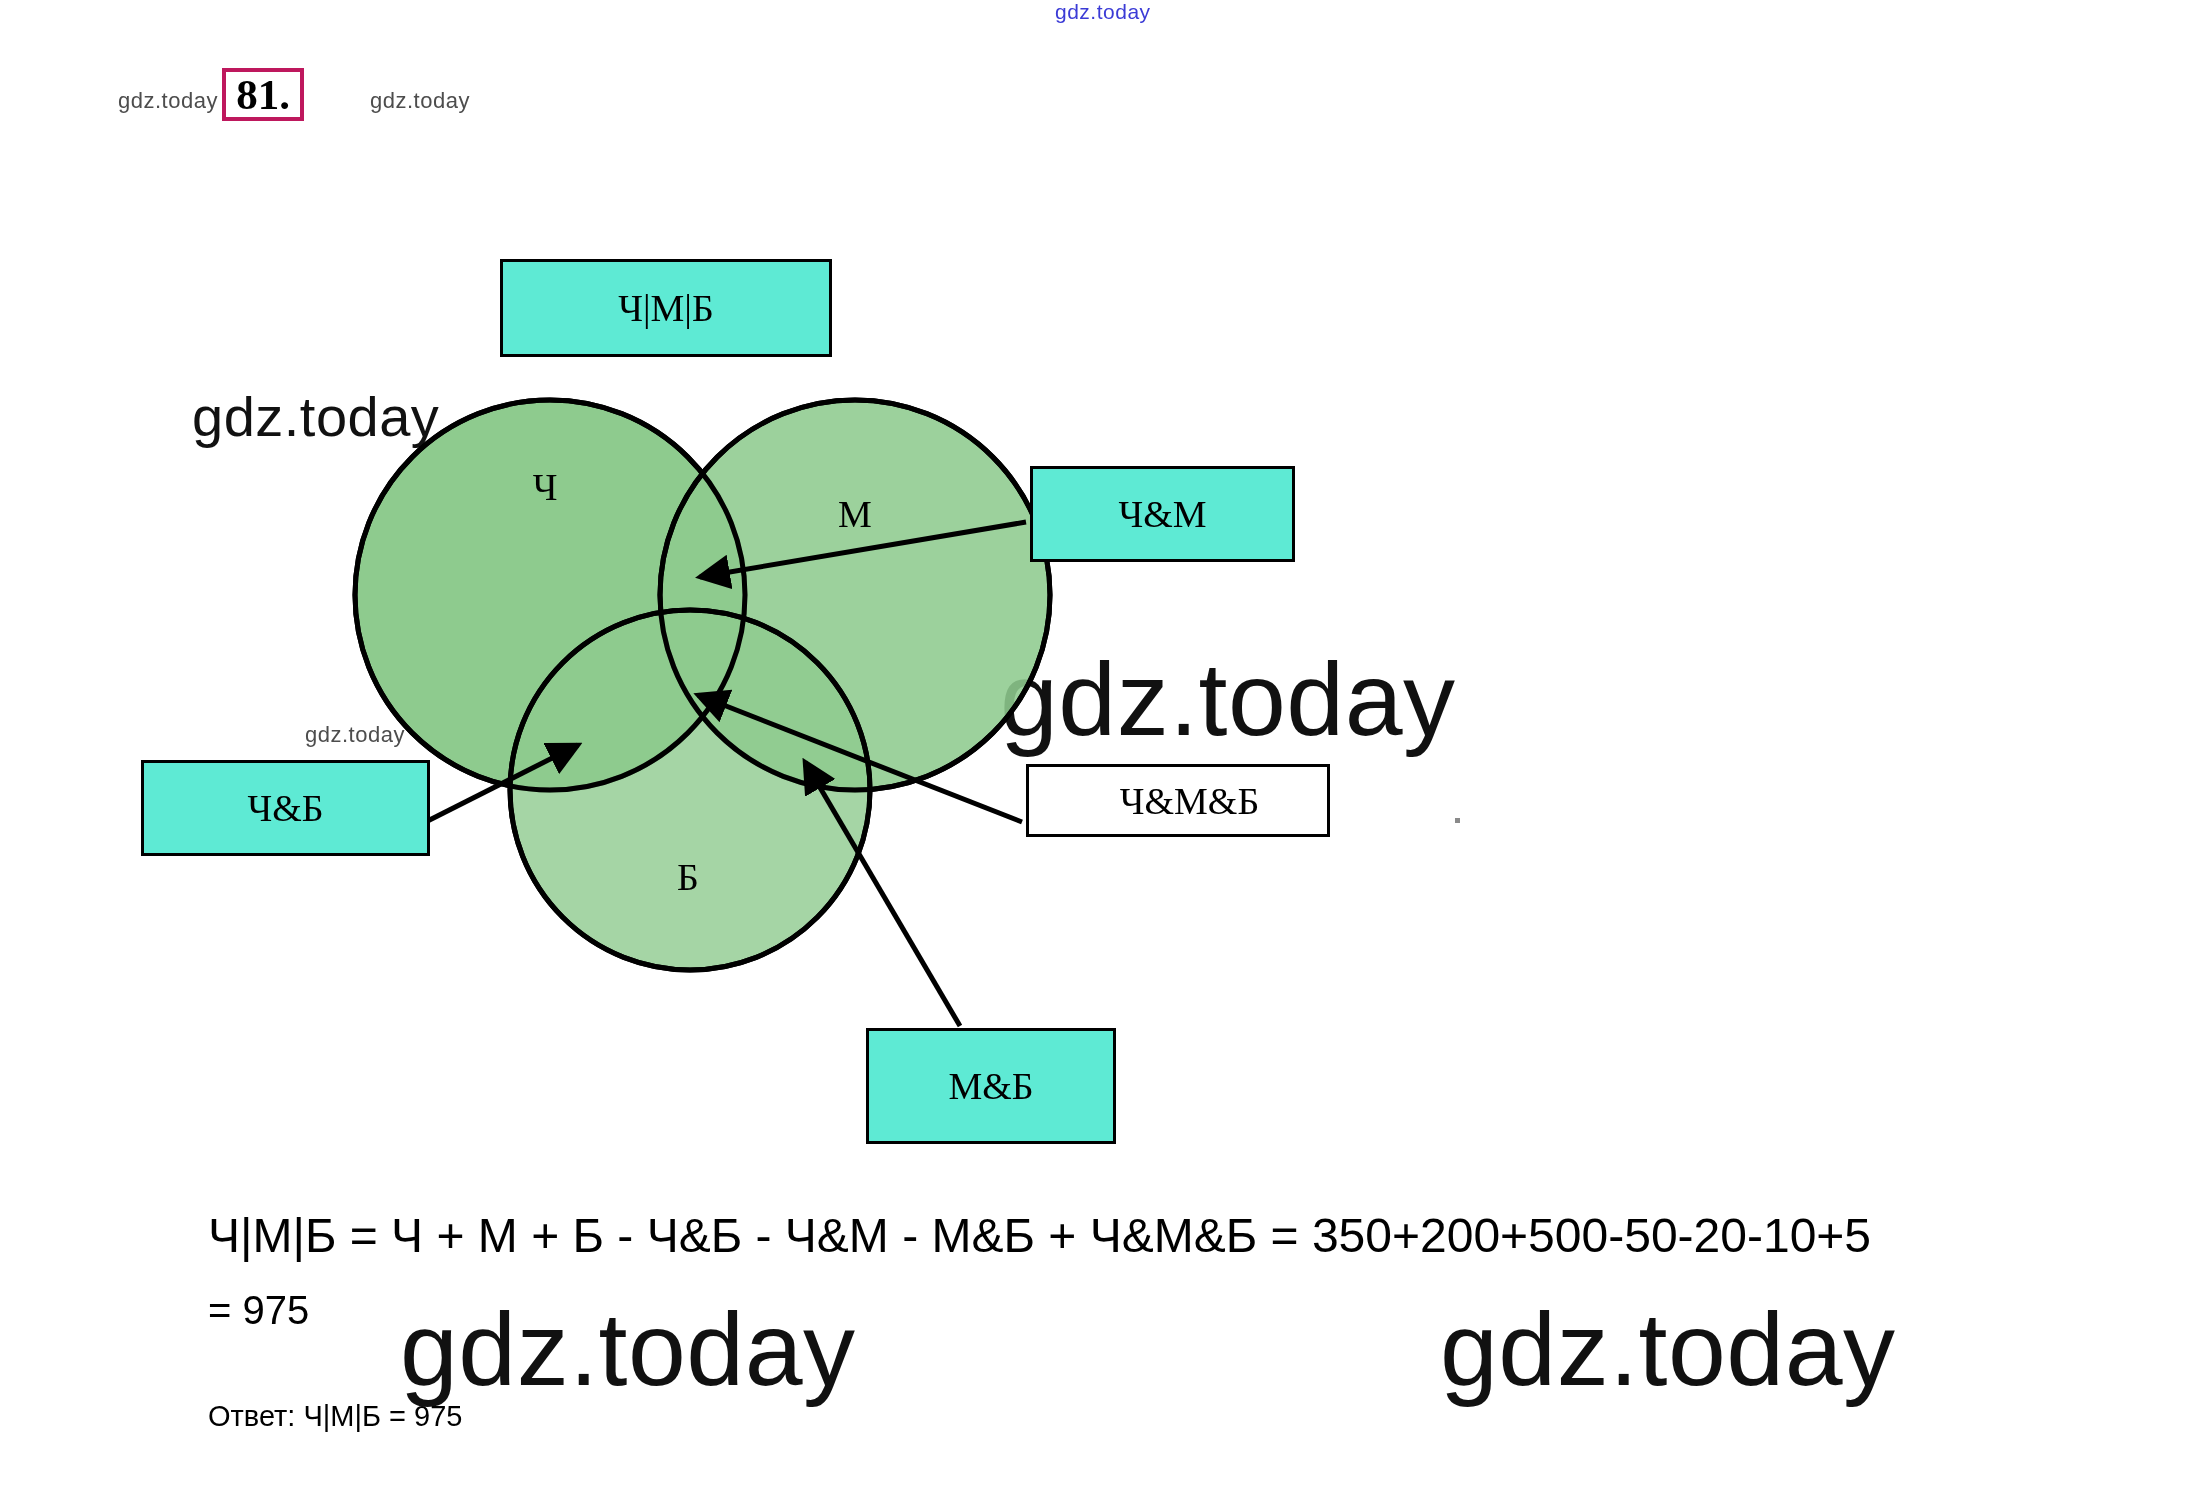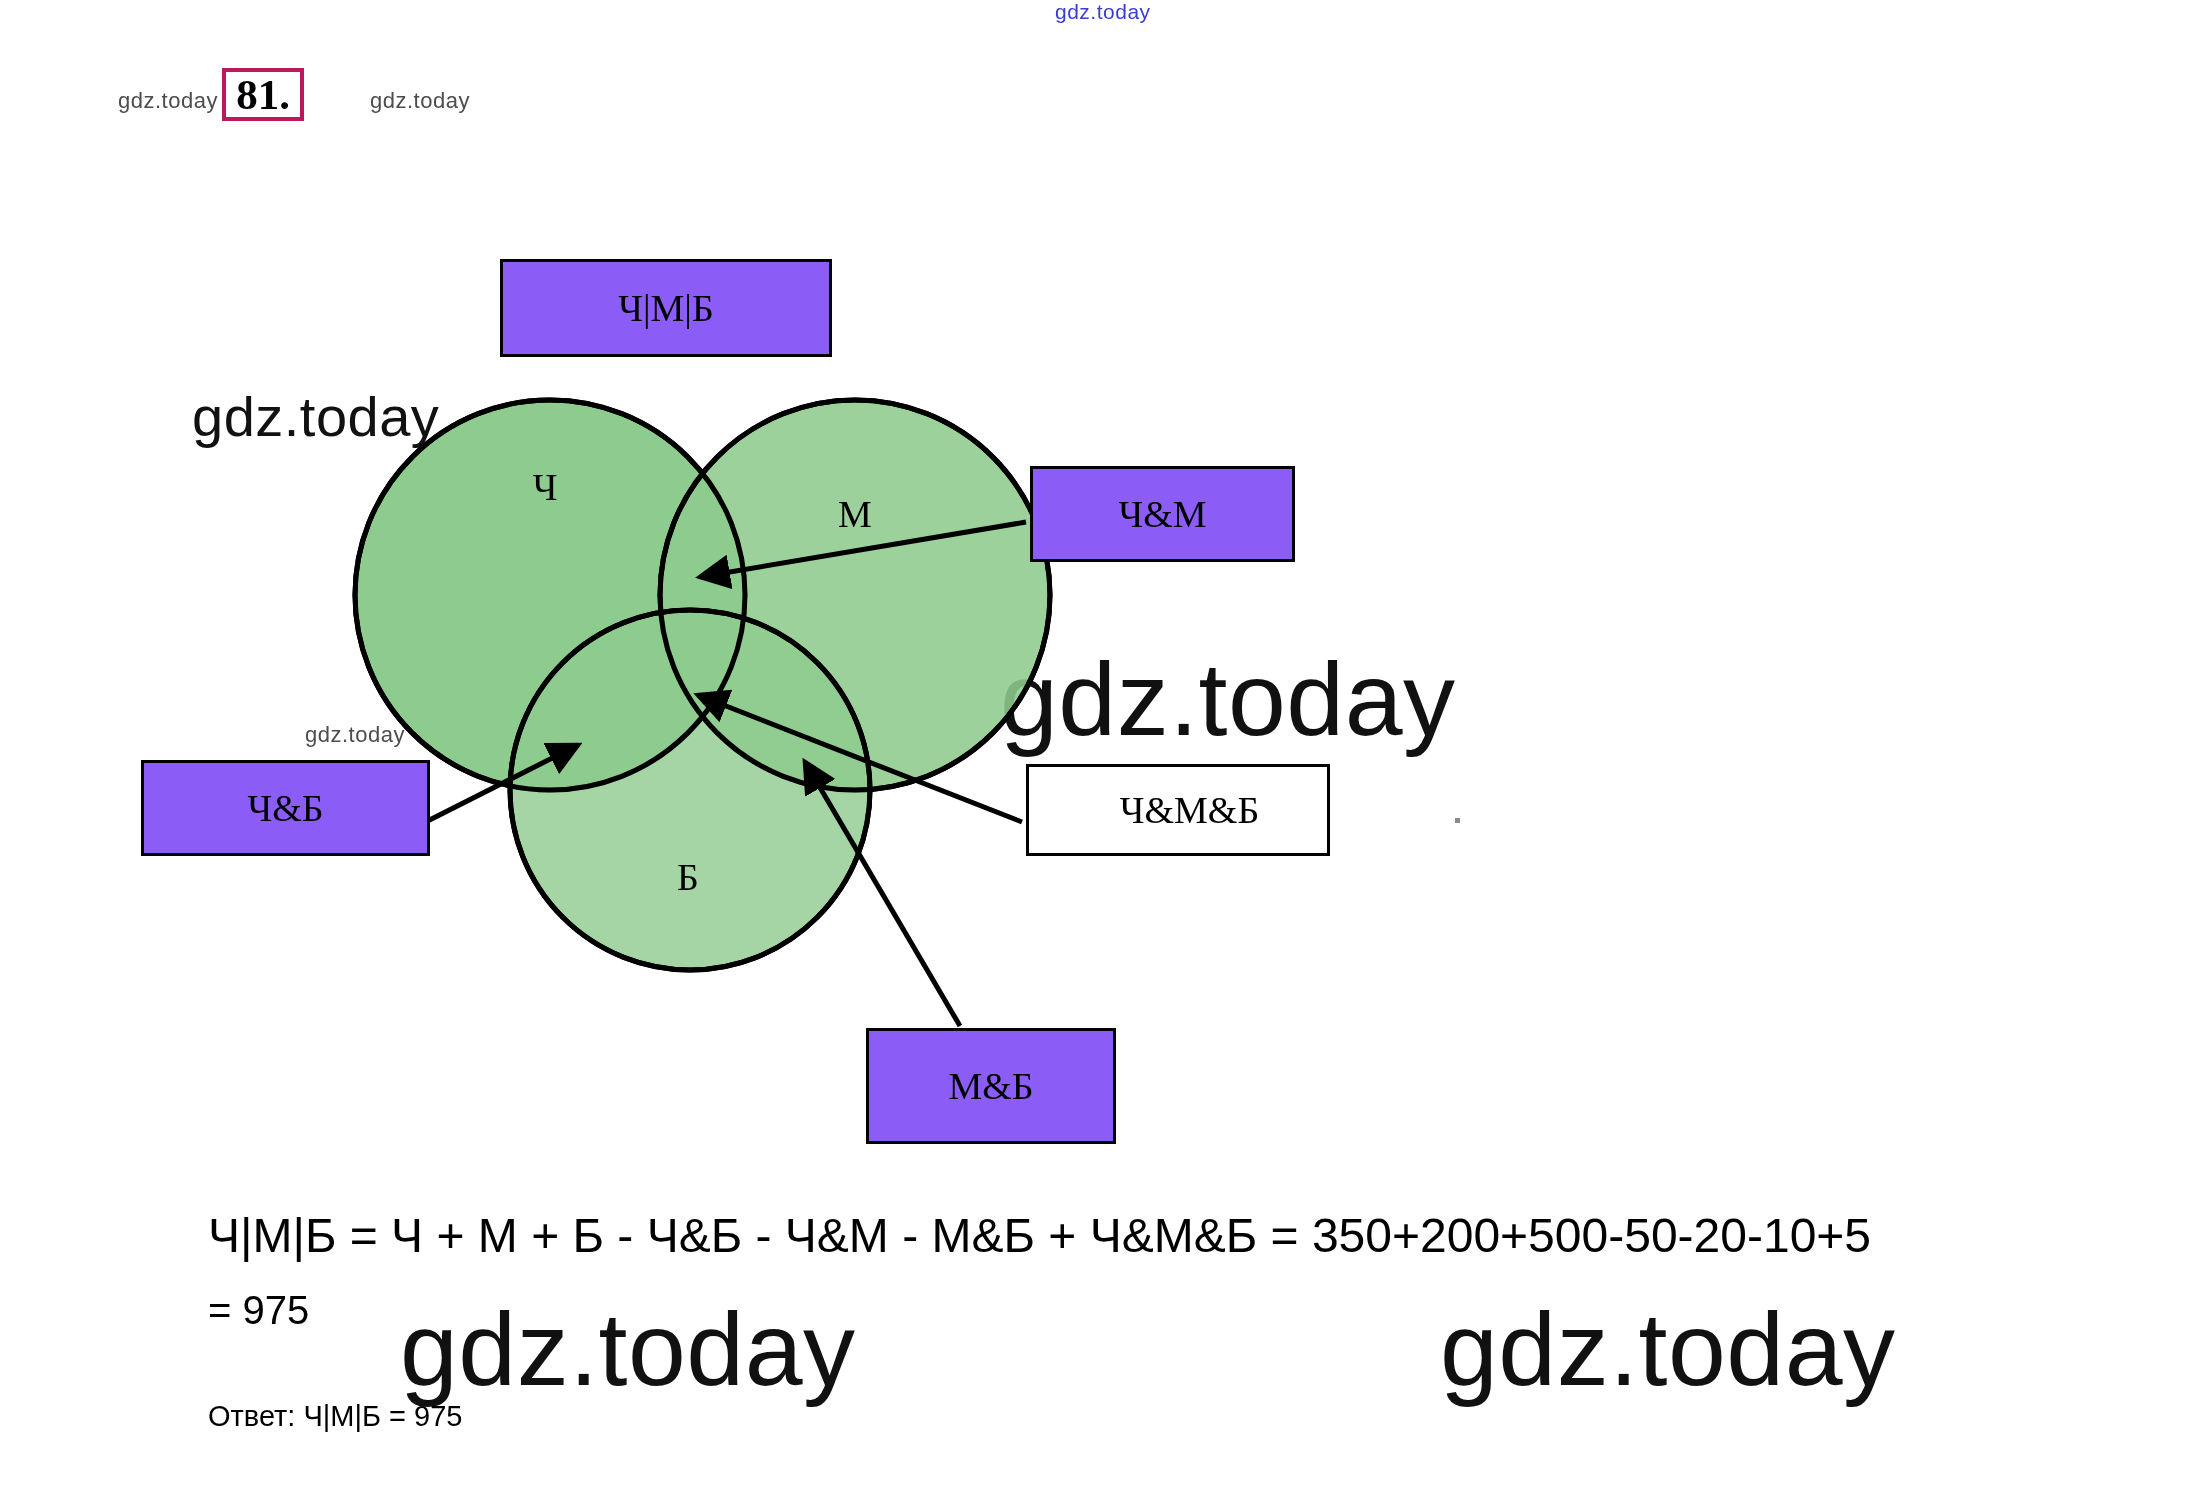--- a/index.html
+++ b/index.html
@@ -80,34 +80,34 @@
     font-weight: bold;
     font-size: 43px;
     line-height: 1;
   }
 
   
   .lbl {
     position: absolute;
     border: 3px solid #000;
     box-sizing: border-box;
-    background: #8b5cf6;
+    background: #5eead4;
     display: flex;
     align-items: center;
     justify-content: center;
     font-family: "Liberation Serif", serif;
     font-size: 38px;
     z-index: 6;
   }
   .lbl.transparent { background: transparent; }
 
   .lbl-chmb { left: 500px;  top: 259px;  width: 332px; height: 98px; }
   .lbl-chm  { left: 1030px; top: 466px;  width: 265px; height: 96px; }
   .lbl-chb  { left: 122px;  top: 760px;  width: 289px; height: 96px; margin-left: 19px; }
-  .lbl-chmb3{ left: 1026px; top: 764px;  width: 304px; height: 92px; padding-left: 23px; }
+  .lbl-chmb3{ left: 1026px; top: 764px;  width: 304px; height: 73px; padding-left: 23px; }
   .lbl-mb   { left: 866px;  top: 1028px; width: 250px; height: 116px; }
 
   
   .venn {
     position: absolute;
     left: 0; top: 0;
     width: 2190px;
     height: 1496px;
     z-index: 3;
     pointer-events: none;

